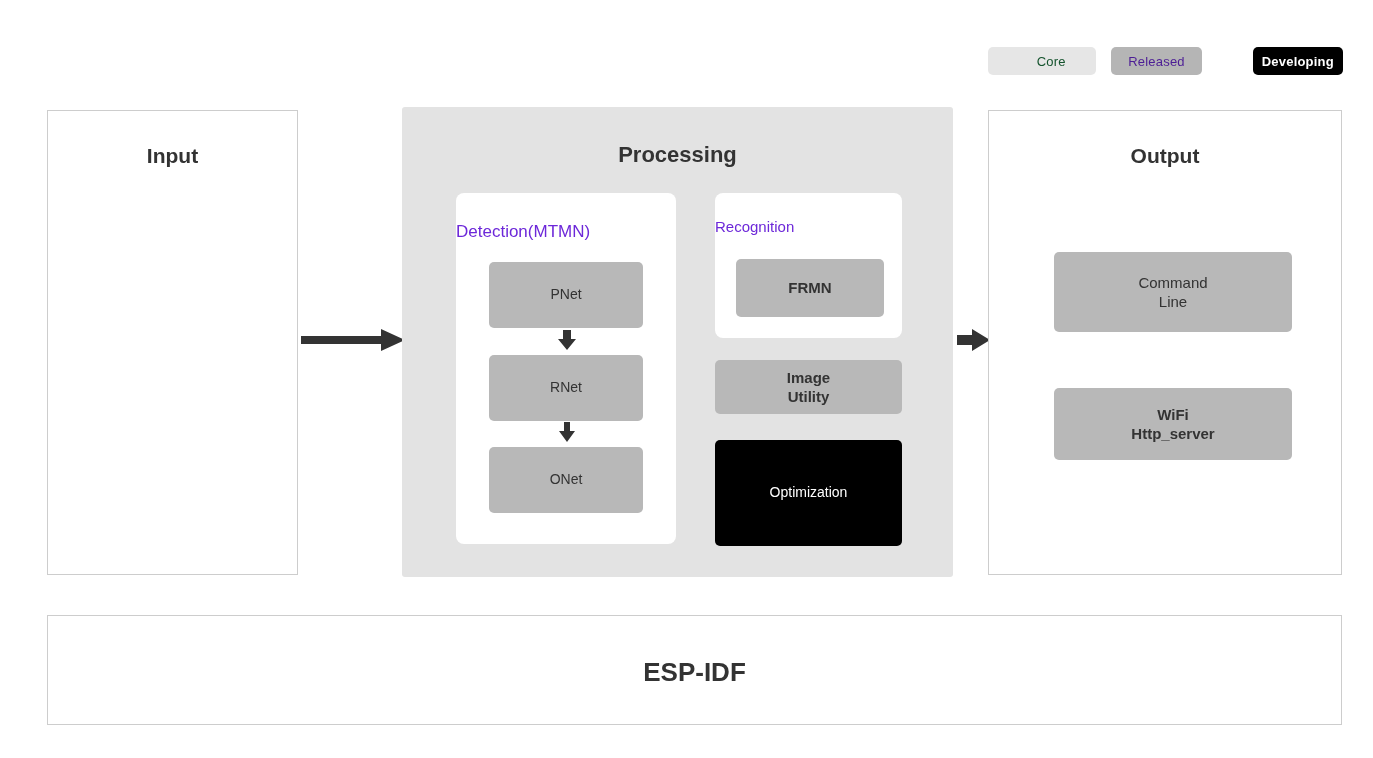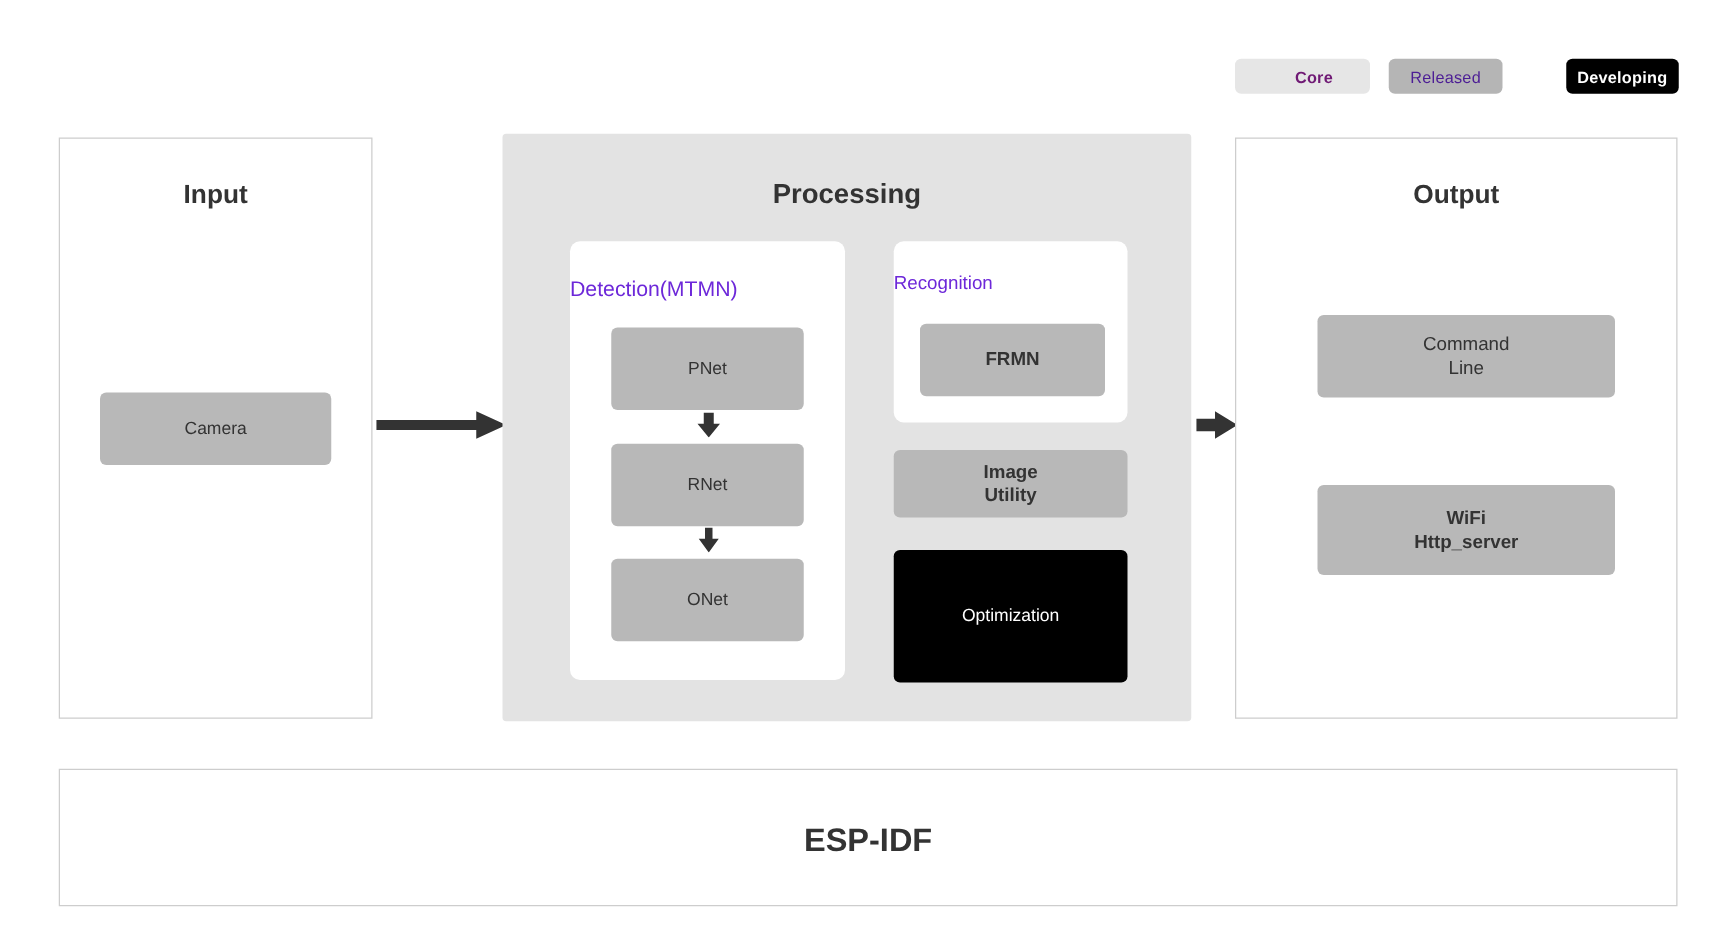--- a/index.html
+++ b/index.html
@@ -38,22 +38,22 @@
     display: flex;
     align-items: center;
     justify-content: center;
     font-size: 13px;
     letter-spacing: 0.2px;
     line-height: 1;
     user-select: none;
   }
   .legend-core {
     background: #e6e6e6;
-    color: #701a75;
-    font-weight: bold;
+    color: #14532d;
+    font-weight: normal;
     padding-left: 18px;
   }
   .legend-released {
     background: #b5b5b5;
     color: #4c1d95;
     font-weight: normal;
   }
   .legend-developing {
     background: #000000;
     color: #ffffff;
@@ -155,23 +155,20 @@
     <div class="legend-badge legend-released">
       <span>Released</span>
     </div>
     <div class="legend-badge legend-developing">
       <span>Developing</span>
     </div>
   </div>
 
   <div id="input-panel" class="panel panel-outline">
     <div class="panel-title" style="top:34px;">Input</div>
-    <div class="node released" style="left:32px; top:203px; width:185px; height:58px; font-size:14px;">
-      <span>Camera</span>
-    </div>
   </div>
 
   <div class="arrow-h" style="left:301px; top:327px; width:104px; height:26px;">
     <svg width="104" height="26" viewBox="0 0 104 26">
       <path class="arrow-shape" d="M0 9 L80 9 L80 2 L104 13 L80 24 L80 17 L0 17 Z"></path>
     </svg>
   </div>
 
   <div id="processing-panel" class="panel">
     <div class="panel-title" style="top:37px;">Processing</div>
@@ -222,21 +219,21 @@
 
   <div class="arrow-h" style="left:957px; top:328px; width:33px; height:24px;">
     <svg width="33" height="24" viewBox="0 0 33 24">
       <path class="arrow-shape" d="M0 7 L15 7 L15 1 L33 12 L15 23 L15 17 L0 17 Z"></path>
     </svg>
   </div>
 
   <div id="output-panel" class="panel panel-outline">
     <div class="panel-title" style="top:34px;">Output</div>
 
-    <div class="node released" style="left:65px; top:141px; width:238px; height:66px; font-size:15px;">
+    <div class="node released" style="left:65px; top:141px; width:238px; height:80px; font-size:15px;">
       <span><span>Command</span><br><span>Line</span></span>
     </div>
 
     <div class="node released bold" style="left:65px; top:277px; width:238px; height:72px; font-size:15px;">
       <span><span>WiFi</span><br><span>Http_server</span></span>
     </div>
   </div>
 
   <div class="panel panel-outline" style="left:47px; top:615px; width:1295px; height:110px;">
     <div class="panel-title" style="top:43px; font-size:26px; font-weight:bold;">ESP-IDF</div>

